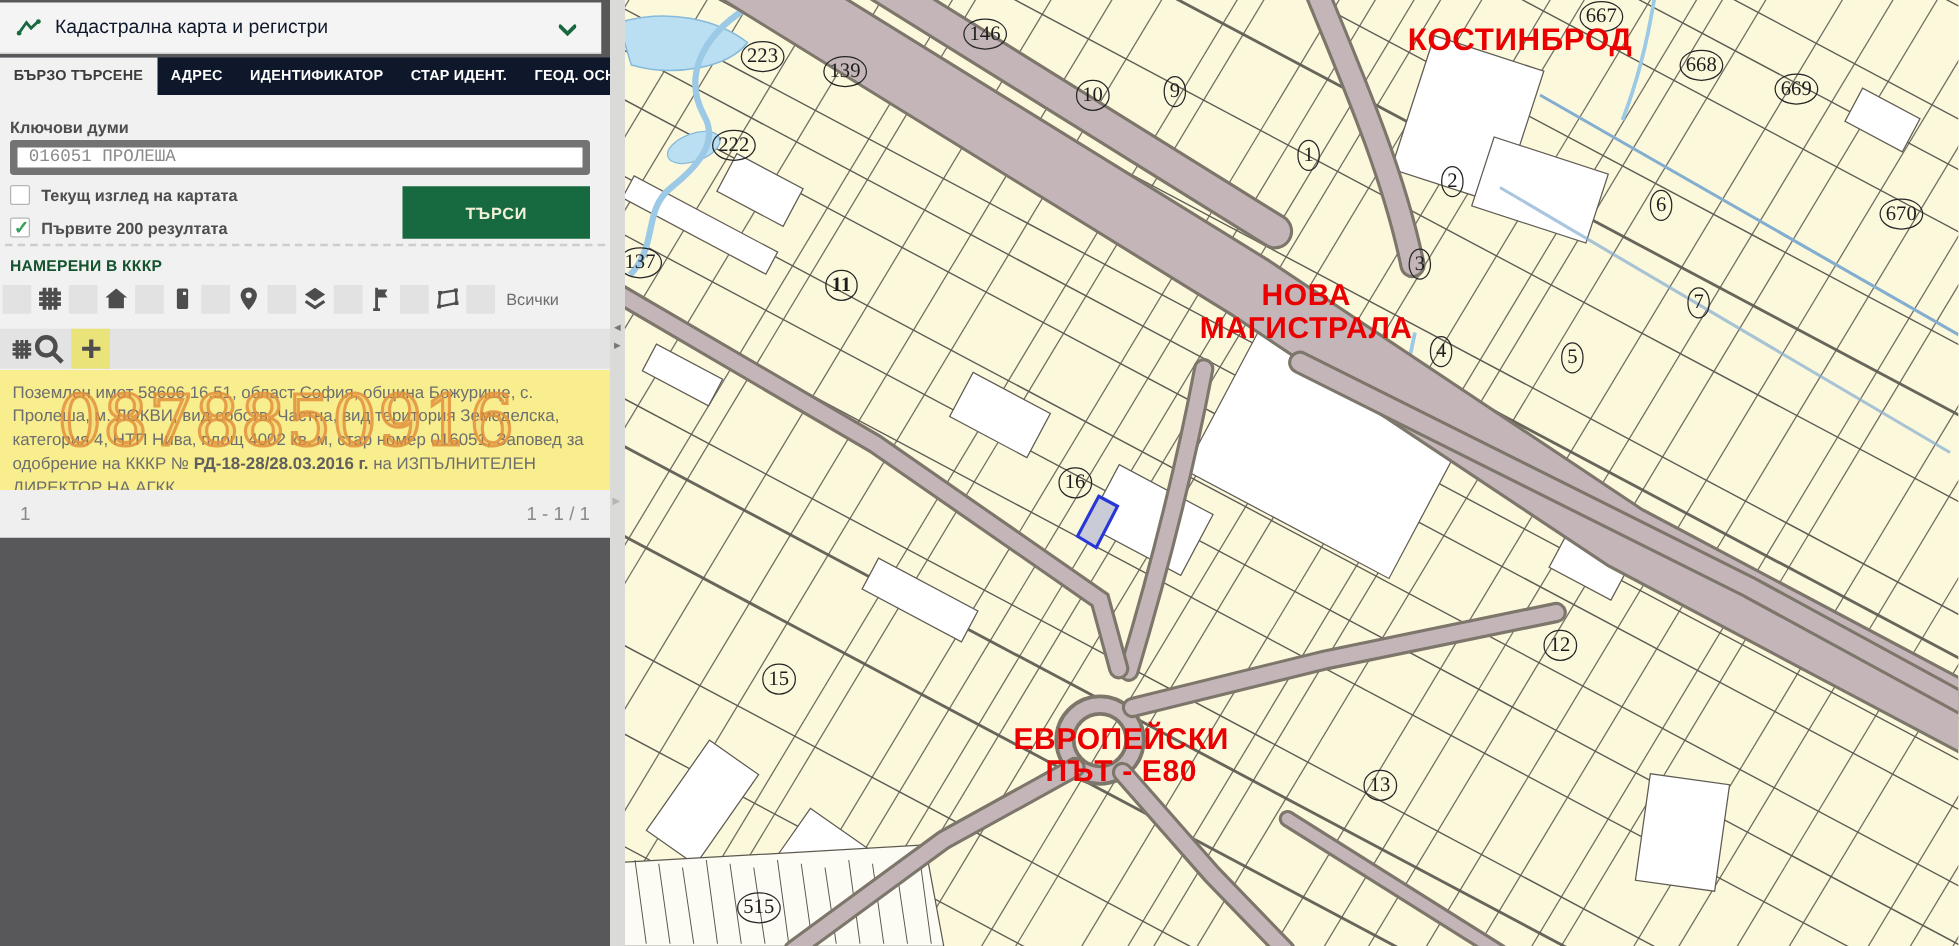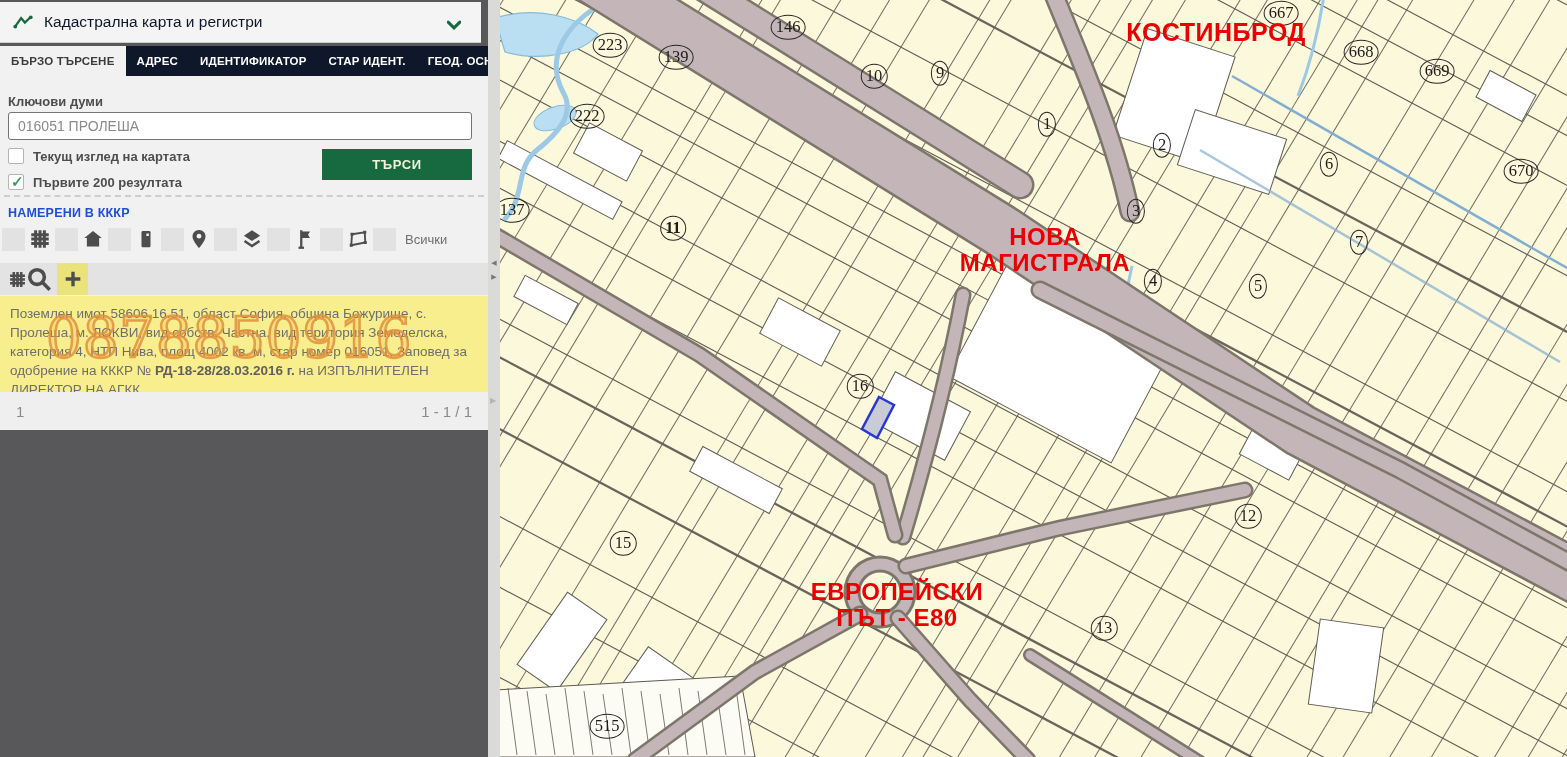--- a/index.html
+++ b/index.html
@@ -15,34 +15,34 @@
   .app-title{margin-left:11px;font-size:15.5px;color:#0f172a;}
   .hdr-chevron{position:absolute;right:20px;top:14px;width:14px;height:10px;}
 
   .tabbar{position:absolute;left:0;top:46px;width:488px;height:30px;display:flex;background:#0f172a;}
   .tab{line-height:30px;padding:0 11px;font-size:11.5px;font-weight:bold;color:#fff;
        letter-spacing:.2px;white-space:nowrap;cursor:default;}
   .tab.active{background:#f1f1f1;color:#3b3b3b;}
 
   .panel{position:absolute;left:0;top:76px;width:488px;height:354px;background:#f1f1f1;}
   .kw-label{position:absolute;left:8px;top:18px;font-size:13px;font-weight:bold;color:#4d4d4d;}
-  .kw-input{position:absolute;left:8px;top:36px;width:464px;height:28px;border:1px solid #737373;
+  .kw-input{position:absolute;left:8px;top:36px;width:464px;height:28px;border:6px solid #737373;
             border-radius:3px;background:#fff;color:#8a8a8a;font-size:14px;padding:0 9px;
-            font-family:Liberation Sans, sans-serif;outline:none;}
+            font-family:Liberation Mono, monospace;outline:none;}
   .chk-row{position:absolute;left:8px;display:flex;align-items:center;gap:9px;}
   .cb{width:16px;height:16px;background:#fff;border:1px solid #b5b5b5;border-radius:2px;
       position:relative;flex:0 0 auto;}
   .cb.checked::after{content:"\2713";position:absolute;left:2px;top:-2px;color:#38a05c;
       font-size:15px;font-weight:bold;}
   .chk-label{font-size:13px;font-weight:bold;color:#4d4d4d;}
-  .search-btn{position:absolute;left:322px;top:73px;width:150px;height:31px;background:#17693f;
+  .search-btn{position:absolute;left:322px;top:73px;width:150px;height:42px;background:#17693f;
       color:#f3f2d9;border:none;font-size:13px;font-weight:bold;letter-spacing:.6px;
       font-family:"Liberation Sans",sans-serif;cursor:pointer;}
   .dashed{position:absolute;left:4px;top:119px;width:480px;border-top:2px dashed #cdcdcd;}
-  .found-hdr{position:absolute;left:8px;top:130px;font-size:12.5px;font-weight:bold;color:#1d4ed8;
+  .found-hdr{position:absolute;left:8px;top:130px;font-size:12.5px;font-weight:bold;color:#14532d;
       letter-spacing:.2px;}
   .filter-row{position:absolute;left:2px;top:151px;height:24px;display:flex;align-items:center;gap:5px;}
   .fcb{width:23px;height:23px;background:#e2e2e2;flex:0 0 auto;}
   .ficon{width:20px;height:20px;display:inline-block;flex:0 0 auto;}
   .all-label{font-size:13px;color:#6e6e6e;margin-left:4px;}
 
   .result-bar{position:absolute;left:0;top:187px;width:488px;height:32px;background:#e3e3e3;
       display:flex;align-items:center;}
   .result-icon{width:17px;height:17px;margin-left:9px;flex:0 0 auto;}
   .result-text{margin-left:10px;font-size:14.5px;color:#5c5c5c;flex:1 1 auto;white-space:nowrap;

